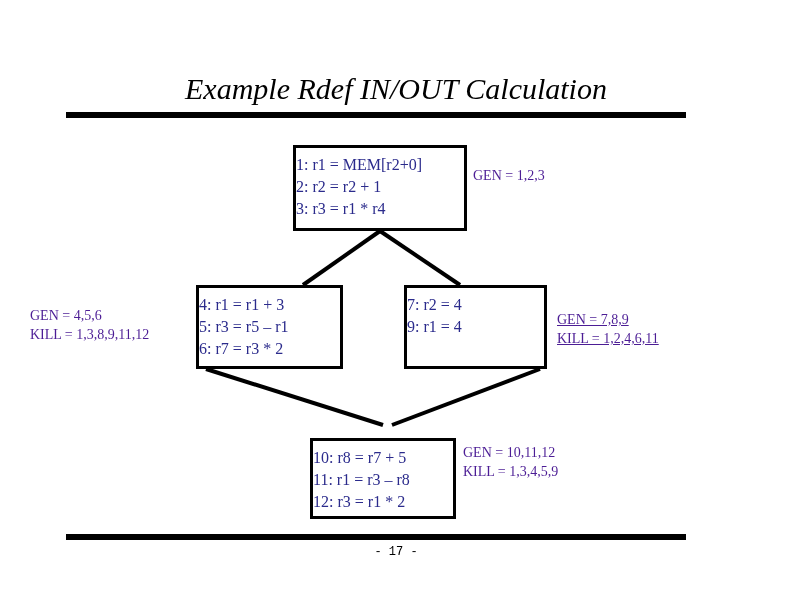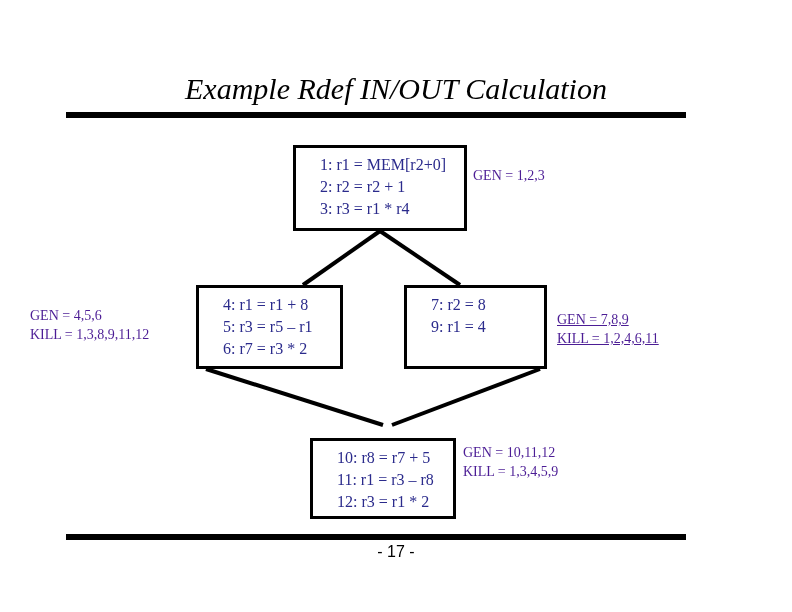--- a/index.html
+++ b/index.html
@@ -58,22 +58,22 @@
     height: 6px;
     background: #000000;
   }
 
   .footer-number {
     position: absolute;
     left: 0;
     top: 545px;
     width: 792px;
     text-align: center;
-    font-family: Liberation Sans, sans-serif;
-    font-size: 16px;
+    font-family: Liberation Mono, monospace;
+    font-size: 12px;
     line-height: 14px;
     color: #000000;
   }
 
   
   .cfg-box {
     position: absolute;
     box-sizing: border-box;
     border: 3px solid #000000;
     background: #ffffff;
@@ -82,21 +82,21 @@
 
   .code-line {
     font-family: "Liberation Serif", "DejaVu Serif", serif;
     font-size: 16px;
     line-height: 22px;
     color: #2b2b8c;
     white-space: nowrap;
   }
 
   .box-inner {
-    padding: 6px 10px 6px 24px;
+    padding: 6px 10px 6px 0;
   }
 
   
   #box-entry  { left: 293px; top: 145px; width: 174px; height: 86px; }
   #box-left   { left: 196px; top: 285px; width: 147px; height: 84px; }
   #box-right  { left: 404px; top: 285px; width: 143px; height: 84px; }
   #box-bottom { left: 310px; top: 438px; width: 146px; height: 81px; }
 
   
   .genkill {
@@ -149,33 +149,33 @@
       <div class="code-line">2: r2 = r2 + 1</div>
       <div class="code-line">3: r3 = r1 * r4</div>
     </div>
   </div>
   <div class="genkill" id="gk-entry">
     <div class="gk-line">GEN = 1,2,3</div>
   </div>
 
   <div class="cfg-box" id="box-left">
     <div class="box-inner">
-      <div class="code-line">4: r1 = r1 + 8</div>
+      <div class="code-line">4: r1 = r1 + 3</div>
       <div class="code-line">5: r3 = r5 – r1</div>
       <div class="code-line">6: r7 = r3 * 2</div>
     </div>
   </div>
   <div class="genkill" id="gk-left">
     <div class="gk-line">GEN = 4,5,6</div>
     <div class="gk-line">KILL = 1,3,8,9,11,12</div>
   </div>
 
   <div class="cfg-box" id="box-right">
     <div class="box-inner">
-      <div class="code-line">7: r2 = 8</div>
+      <div class="code-line">7: r2 = 4</div>
       <div class="code-line">9: r1 = 4</div>
     </div>
   </div>
   <div class="genkill" id="gk-right">
     <div class="gk-line">GEN = 7,8,9</div>
     <div class="gk-line">KILL = 1,2,4,6,11</div>
   </div>
 
   <div class="cfg-box" id="box-bottom">
     <div class="box-inner">

